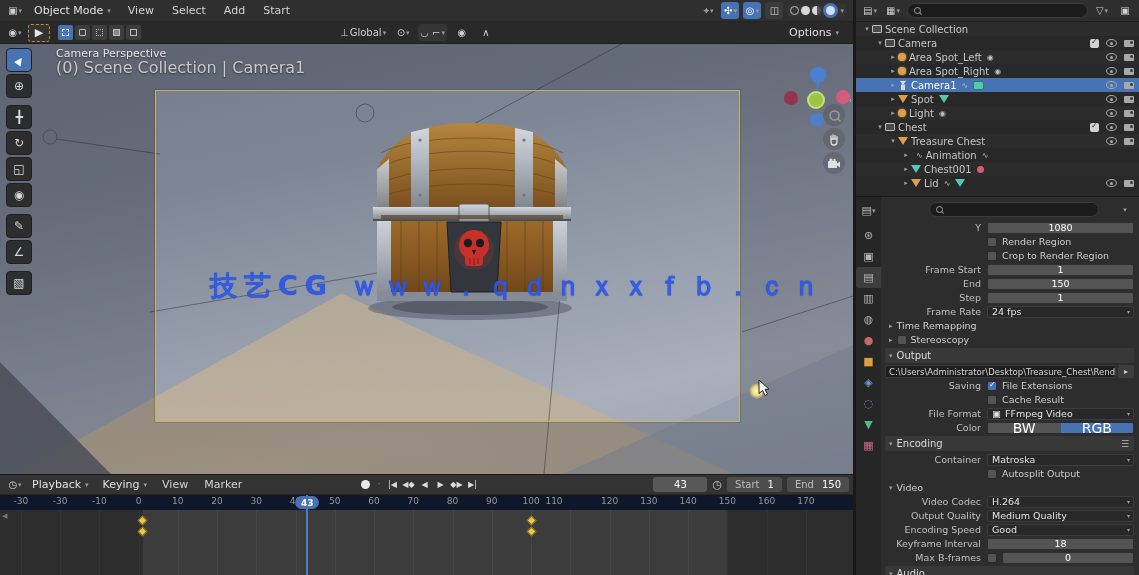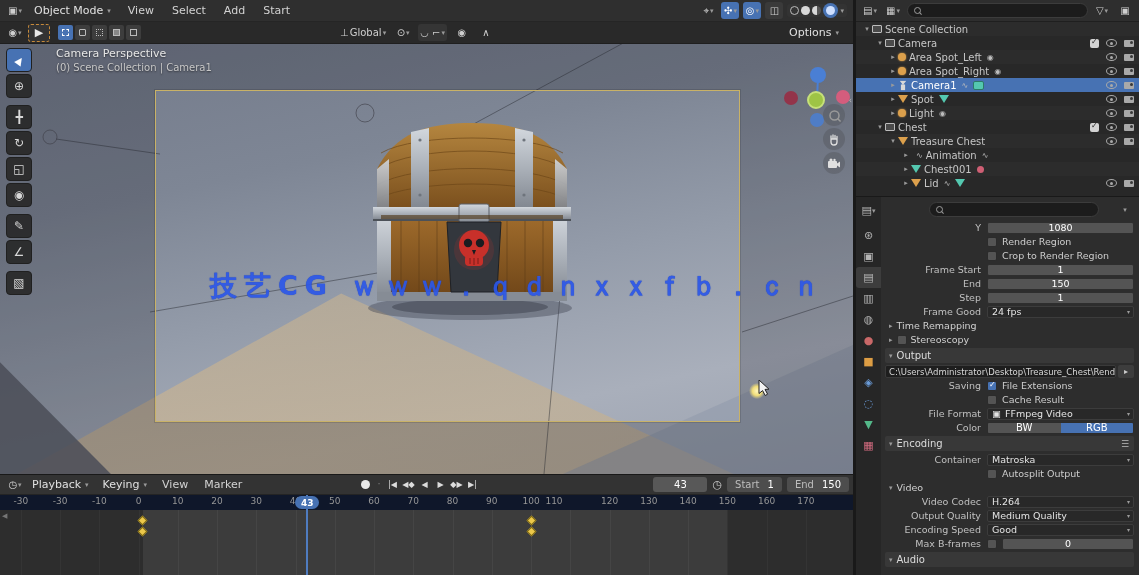--- a/index.html
+++ b/index.html
@@ -38,21 +38,21 @@
      background:linear-gradient(168deg,#737a8a 0%,#7e8695 30%,#949caa 55%,#a9afbb 78%,#9aa1af 100%); }
   .patch { position:absolute; left:0; top:0; width:100%; height:100%; }
   #patch-warm { background:linear-gradient(10deg,#c7b394 10%,#bdae95 45%,rgba(190,180,160,0) 70%);
      clip-path:polygon(2% 100%, 40% 58%, 86% 100%); opacity:.75; }
   #patch-cool { background:#8e97a9; clip-path:polygon(66% 100%, 100% 70%, 100% 100%); opacity:.5; }
   #patch-dark { background:#5a5e69; clip-path:polygon(0 74%, 13% 100%, 0 100%); opacity:.85; }
   #cam-frame { border:1px solid #c9b267; background:transparent; box-shadow:0 0 0 1px rgba(0,0,0,.12); }
   .dim { position:absolute; background:rgba(18,20,26,.22); }
   #vp-overlay-text { left:56px; top:3px; line-height:14px; text-shadow:0 1px 2px rgba(0,0,0,.55); }
   #vp-overlay-text .l1 { font-size:11px; color:#e6e6e6; }
-  #vp-overlay-text .l2 { font-size:10px; color:#c8c8c8;text-align:right; }
+  #vp-overlay-text .l2 { font-size:16px; color:#c8c8c8;text-align:right; }
   #watermark { left:210px; top:224px; width:650px; font-size:27px; font-weight:bold; letter-spacing:7px;
      color:#2c57e9; opacity:.92; white-space:nowrap; text-shadow:0 0 1px #1d3fae; }
 
   
   #vp-toolbar { left:6px; top:4px; width:26px; display:flex; flex-direction:column; gap:2px; }
   .tbtn { width:26px; height:24px; background:rgba(40,40,40,.92); border:1px solid #202020; border-radius:4px;
      color:#d8d8d8; display:flex; align-items:center; justify-content:center; font-size:12px; }
   .tbtn.active { background:#4772b3; color:#fff; }
   .tbtn .rot { display:inline-block; transform:rotate(-55deg); font-size:10px; }
 
@@ -110,21 +110,21 @@
   .pcap { font-size:9.5px; color:#cdcdcd; white-space:nowrap; }
   .phead { height:15px; background:#383838; border-radius:2px; display:flex; align-items:center; gap:4px;
      margin:2px 0 2px 0; padding:0 4px; color:#dcdcdc; font-size:10px; }
   .phead .pc { font-size:7px; color:#9a9a9a; }
   .psub { height:13px; display:flex; align-items:center; gap:4px; padding:0 4px; color:#d0d0d0; font-size:9.5px; margin-bottom:1px;}
   .pathfield { flex:1; height:13px; background:#1e1e1e; border:1px solid #3a3a3a; border-radius:2px;
      color:#d8d8d8; font-size:8.5px; display:flex; align-items:center; padding:0 3px; white-space:nowrap; overflow:hidden; }
   .folderbtn { width:16px; height:13px; background:#3d3d3d; border-radius:2px; margin-left:2px; flex:none;
      display:flex; align-items:center; justify-content:center; font-size:8px; color:#ccc; }
   .seg { flex:1; display:flex; border-radius:2px; overflow:hidden; border:1px solid #2c2c2c; height:12px;}
-  .seg .cell { flex:1; background:#545454; color:#fff; font-size:10px; display:flex; align-items:center; justify-content:center; }
+  .seg .cell { flex:1; background:#545454; color:#fff; font-size:14px; display:flex; align-items:center; justify-content:center; }
   .seg .cell.on { background:#4772b3; }
   .preset-ic { margin-left:auto; color:#bdbdbd; font-size:9px; letter-spacing:1px;}
 
   
   .tl-head { position:relative; height:20px; background:#333; display:flex; align-items:center; padding:0 6px; gap:2px; border-bottom:1px solid #242424;}
   .tl-transport { position:absolute; left:358px; top:2px; display:flex; align-items:center; gap:3px; }
   .trbtn { min-width:15px; height:15px; display:flex; align-items:center; justify-content:center; color:#dcdcdc; font-size:8px; border-radius:2px;}
   .rec { width:9px; height:9px; border-radius:50%; background:#e8e8e8; }
   .tl-right { position:absolute; right:4px; top:2px; display:flex; align-items:center; gap:5px; }
   .framebox { width:54px; height:15px; background:#585858; border-radius:3px; color:#fff; display:flex; align-items:center; justify-content:center; font-size:10px;}
@@ -675,21 +675,21 @@
               <div class="slider">150</div>
             </div>
           </div>
           <div class="prow">
             <span class="lab">Step</span>
             <div class="ctrl">
               <div class="slider">1</div>
             </div>
           </div>
           <div class="prow">
-            <span class="lab">Frame Good</span>
+            <span class="lab">Frame Rate</span>
             <div class="ctrl">
               <div class="drop">
                 <span>24 fps</span>
                 <span class="dcaret">▾</span>
               </div>
             </div>
           </div>
           <div class="psub">
             <span class="pc caret">▸</span>
             <span>Time Remapping</span>
@@ -786,20 +786,26 @@
           <div class="prow">
             <span class="lab">Encoding Speed</span>
             <div class="ctrl">
               <div class="drop">
                 <span>Good</span>
                 <span class="dcaret">▾</span>
               </div>
             </div>
           </div>
           <div class="prow">
+            <span class="lab">Keyframe Interval</span>
+            <div class="ctrl">
+              <div class="slider">18</div>
+            </div>
+          </div>
+          <div class="prow">
             <span class="lab">Max B-frames</span>
             <div class="ctrl">
               <span class="pcheck"></span>
               <div class="slider">0</div>
             </div>
           </div>
           <div class="phead">
             <span class="pc">▾</span>
             <span>Audio</span>
           </div>

